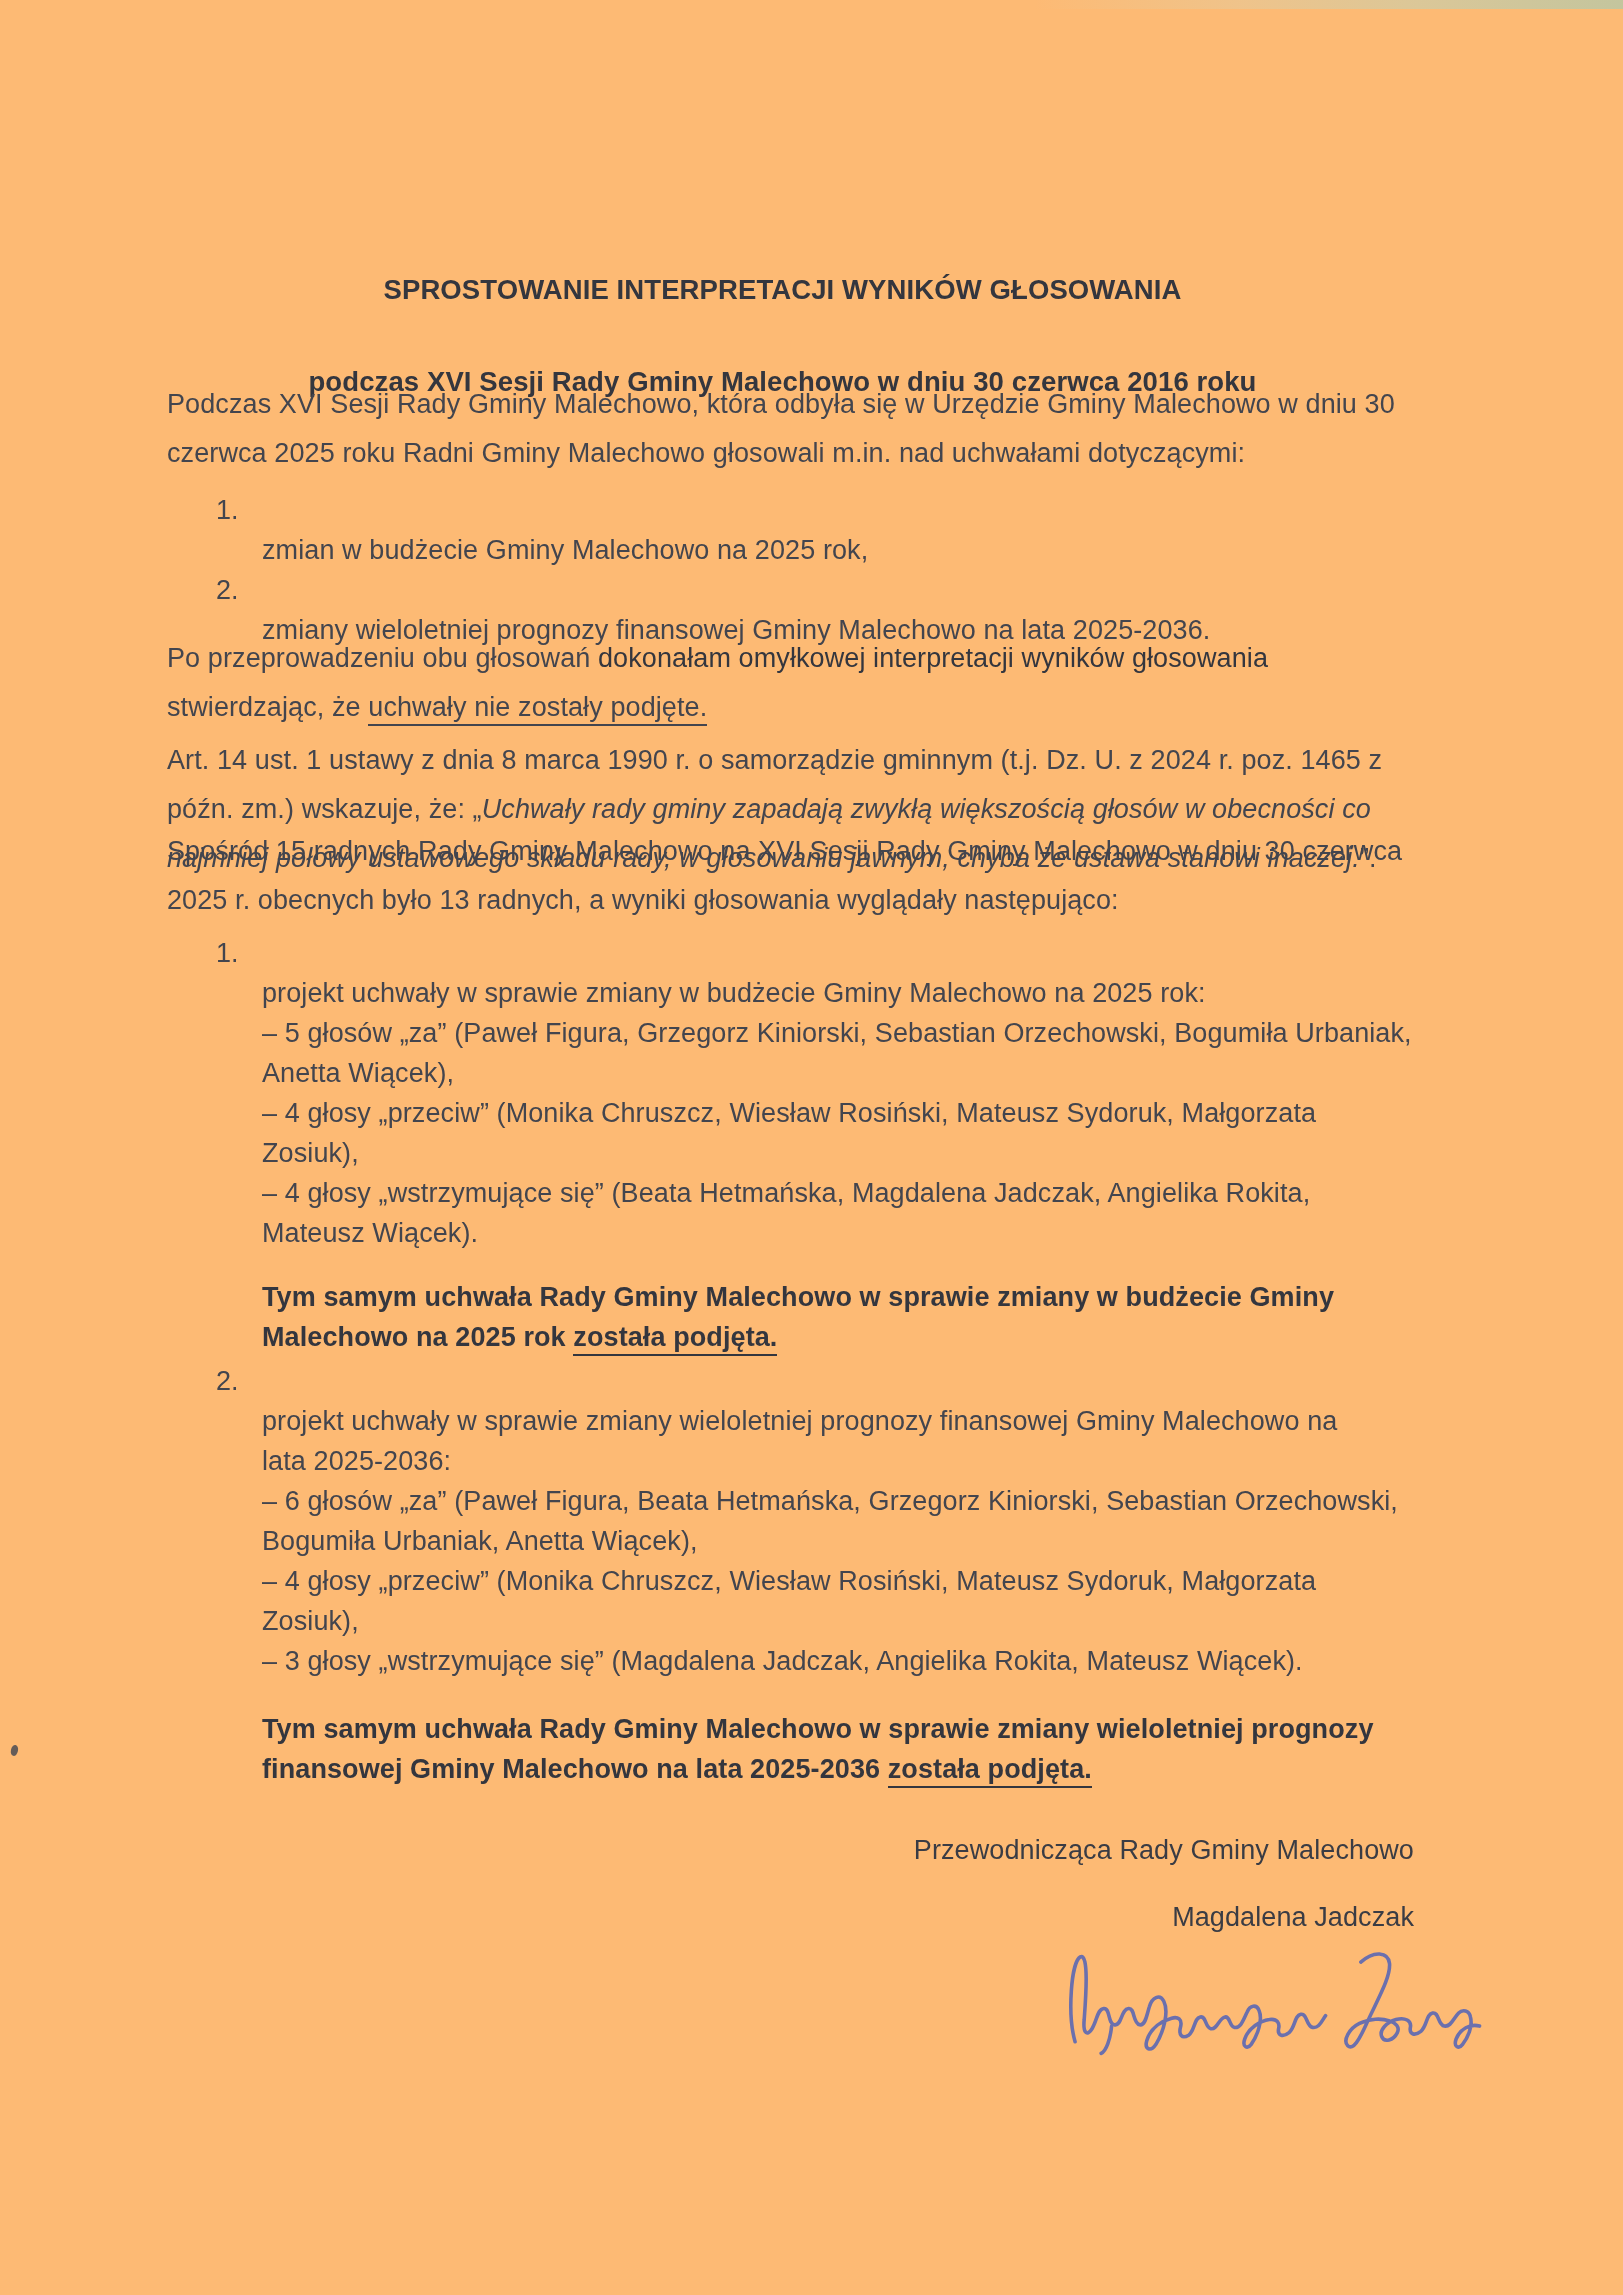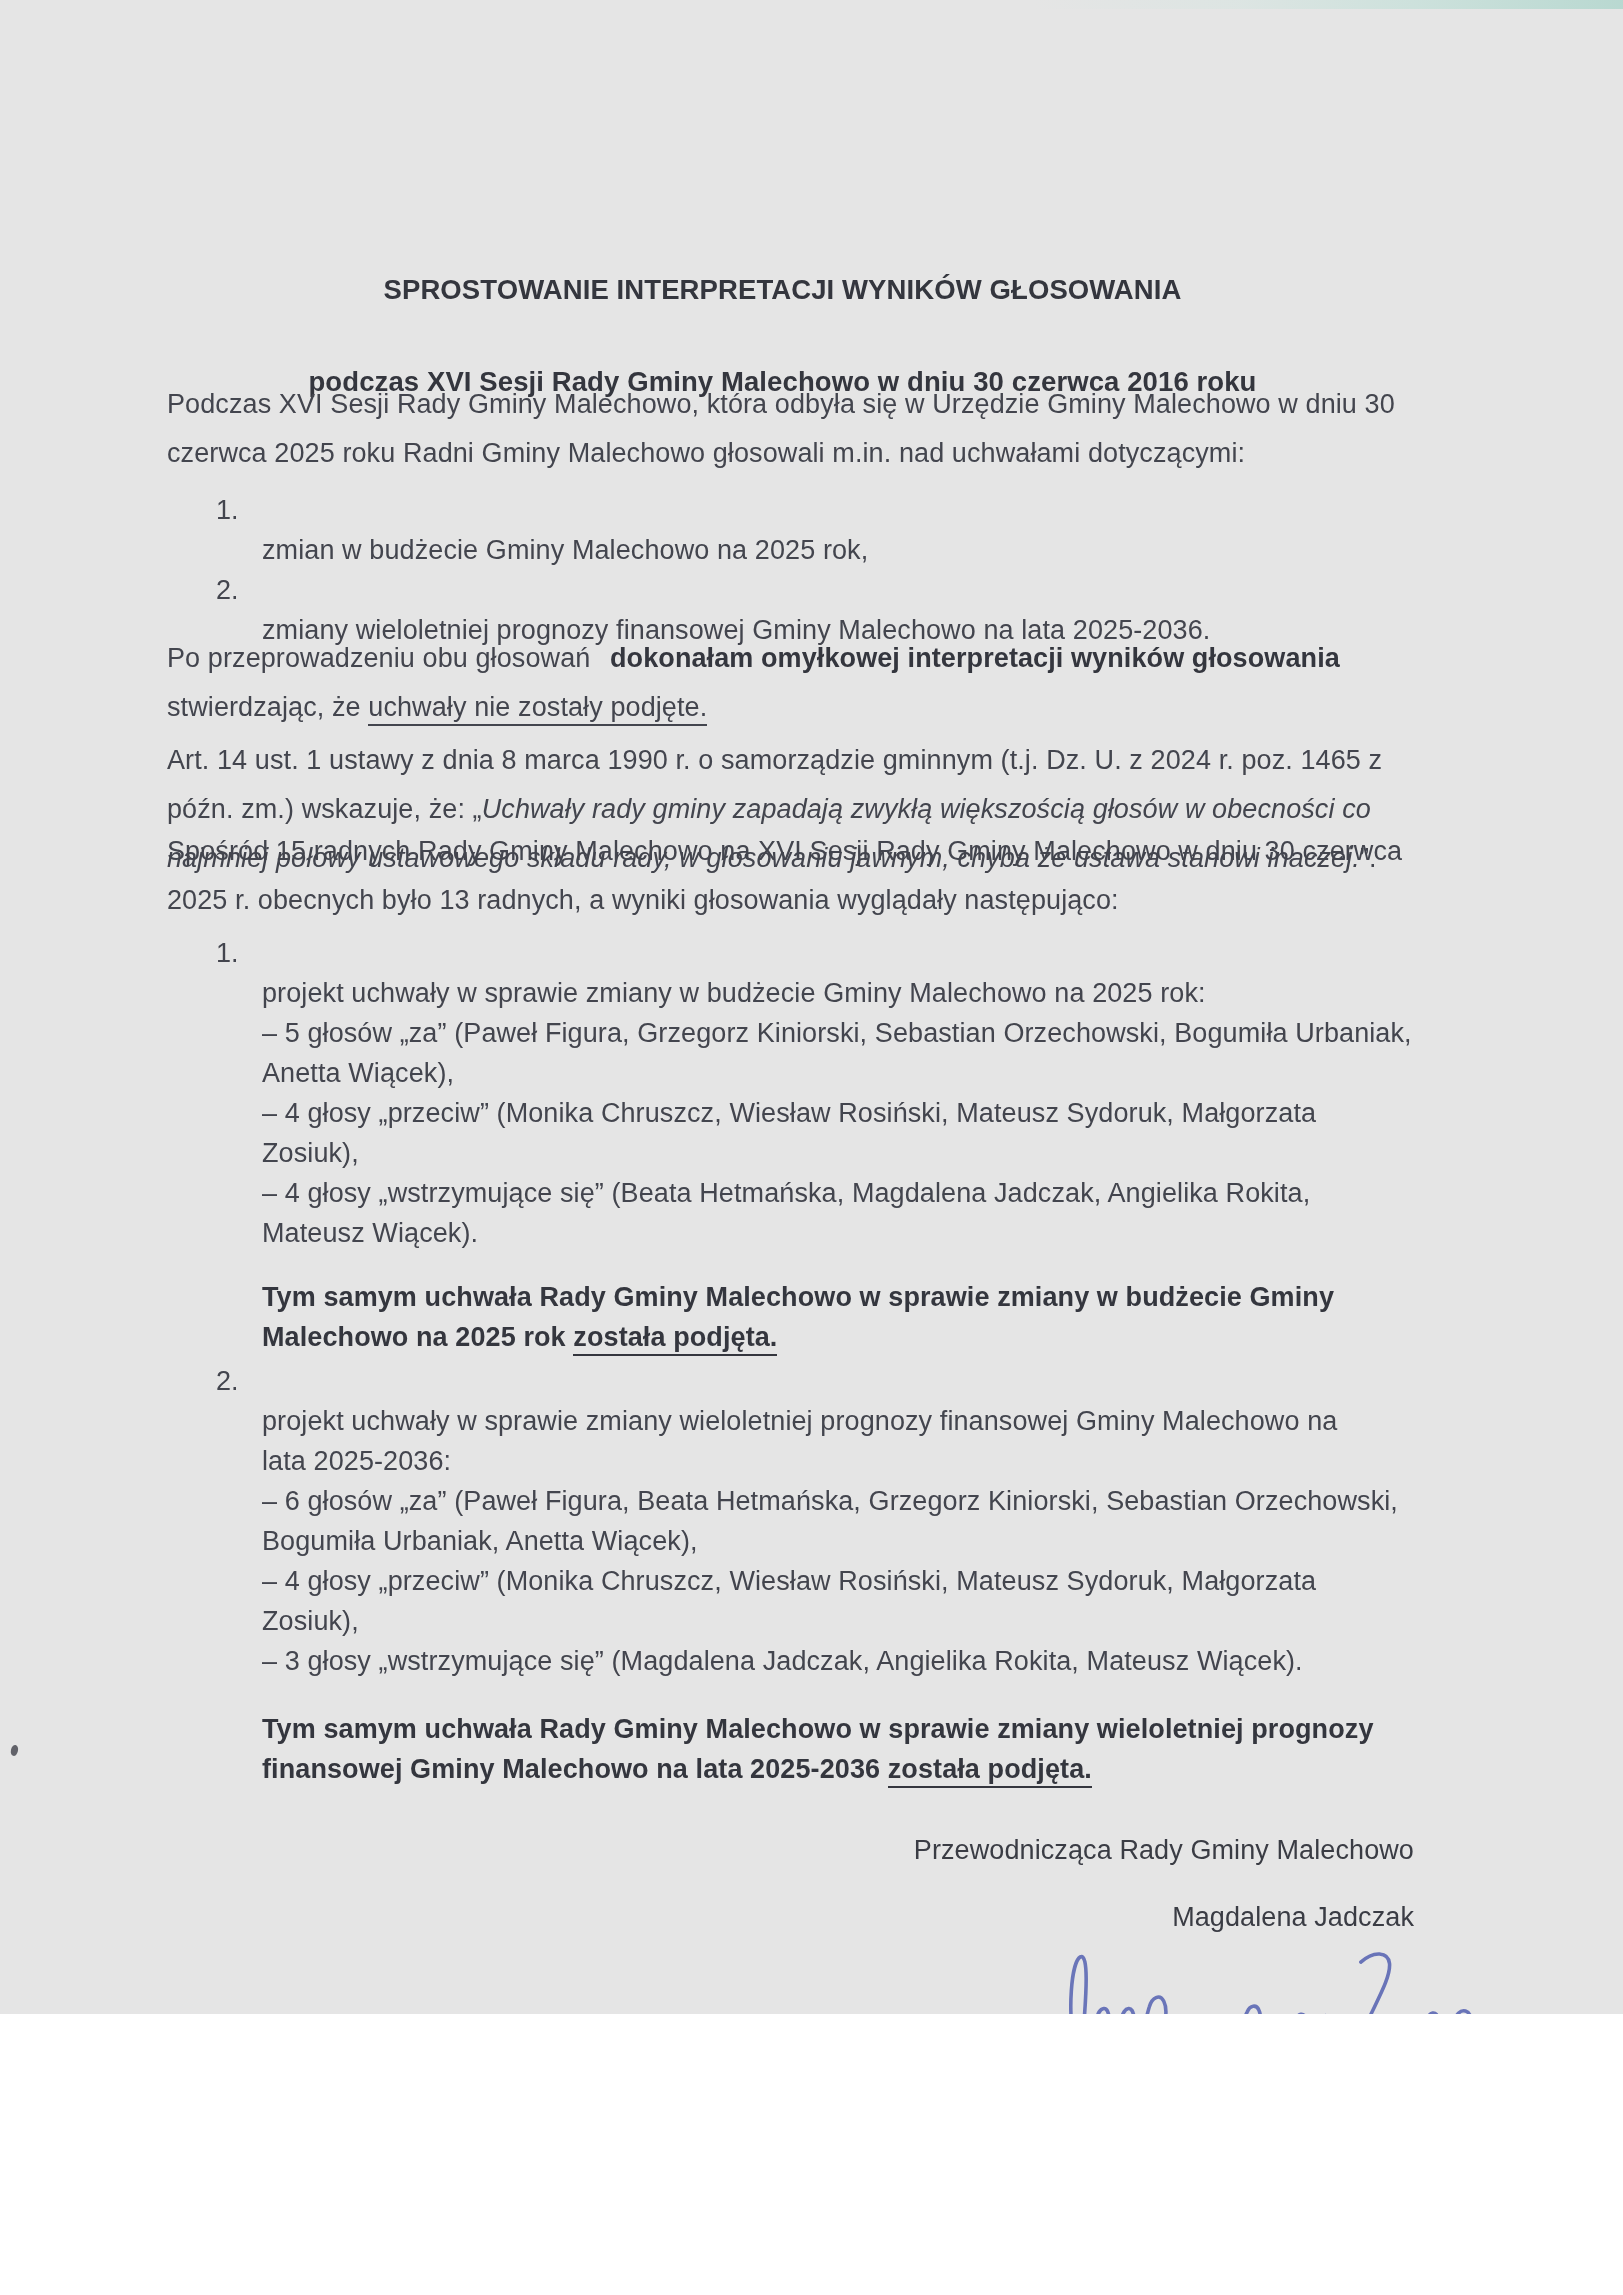--- a/index.html
+++ b/index.html
@@ -1,19 +1,19 @@
 <!DOCTYPE html>
 <html lang="pl" style="font-size:10.5px"><head>
 <meta charset="utf-8">
 <style>
   html,body { margin:0; padding:0; background:#ffffff; }
   .page {
     position:relative;
-    width:1623px; height:2014px;
-    background:#e5e5e5;
+    width:1623px; height:2295px;
+    background:#fdba74;
     overflow:hidden;
     font-family:"Liberation Sans", sans-serif;
     color:#43454e;
   }
   
   .scan-strip {
     position:absolute; top:0; right:0; width:589px; height:8.5px;
     background:linear-gradient(to left,
       rgba(148,206,192,0.55) 0%,
       rgba(168,219,206,0.40) 35%,
@@ -31,21 +31,21 @@
   .para {
     font-size:27px; line-height:49px;
     white-space:pre-line; letter-spacing:0.1px;
   }
   .tight { line-height:40px; }
   .title-block {
     width:1231px; text-align:center;
     font-weight:bold; font-size:27.5px; line-height:46px;
     color:#34363e; white-space:pre-line; letter-spacing:0.1px;
   }
-  .b { font-weight:bold; color:#34363e;margin-left:12px; }
+  .b { font-weight:normal; color:#34363e; }
   .i { font-style:italic;margin-top:41px; }
   .ul { border-bottom:2.6px solid currentColor; padding-bottom:2px; }
   .indent { padding-left:95px; }
   .item { position:relative; white-space:pre-line; letter-spacing:0.1px; font-size:27px; }
   .num { position:absolute; left:-46px; top:0; }
   .vote-line { white-space:pre-line; }
   .concl {
     font-weight:bold; color:#34363e;
     font-size:27px; line-height:40px; white-space:pre-line; letter-spacing:0.1px;
   }

